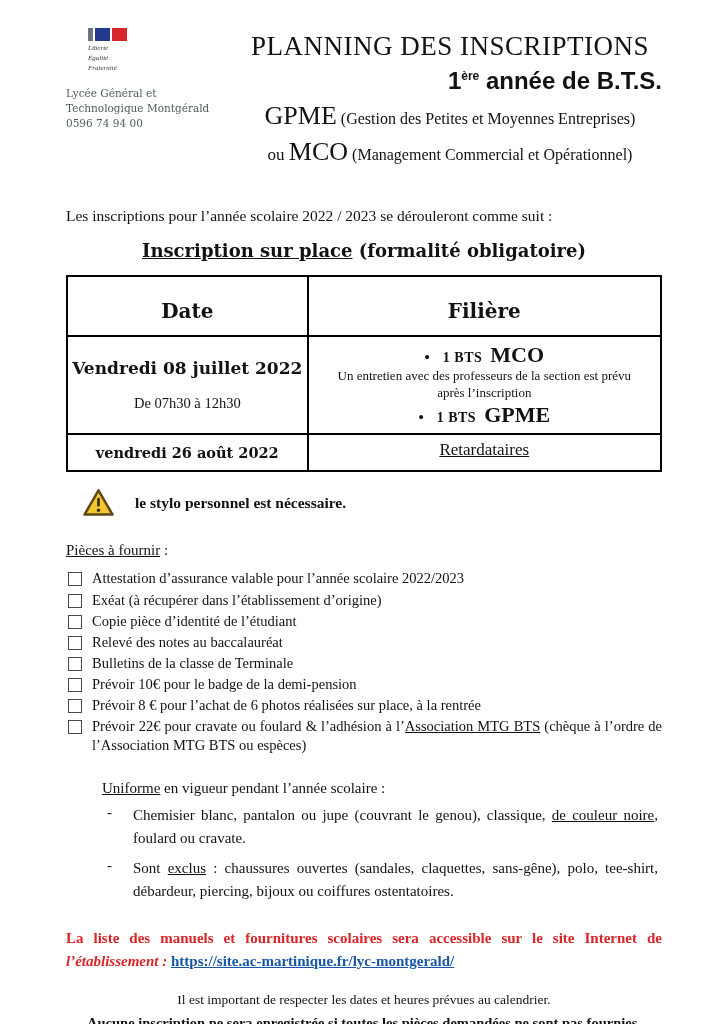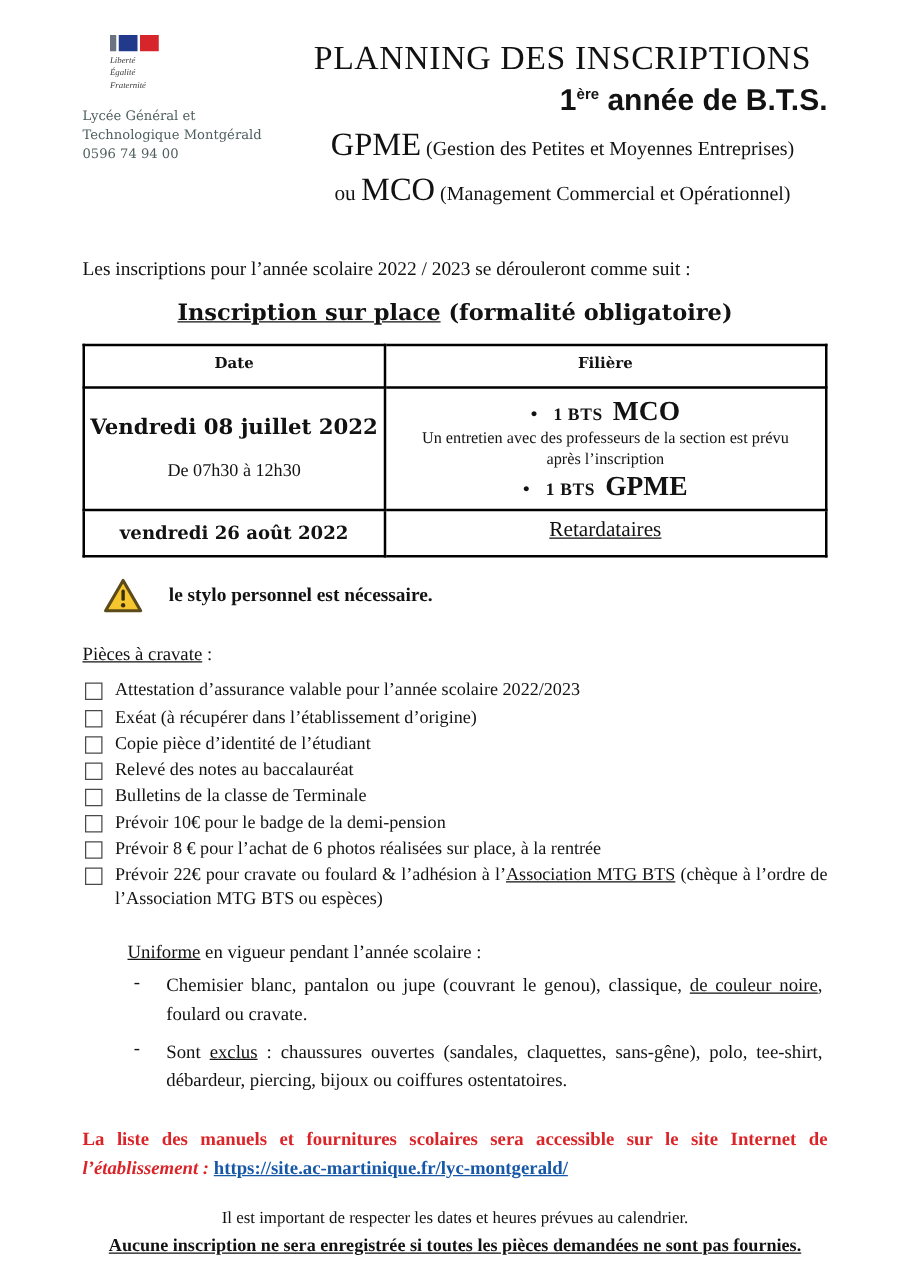--- a/index.html
+++ b/index.html
@@ -30,22 +30,22 @@
   .ou  { font-size:17px; }
   .det { font-size:16px; }
   
   .u { text-decoration:underline; }
   .intro { margin:40px 0 0; font-size:15.5px; }
   .sec { margin:15px 0 0; text-align:center; font-family:"DejaVu Serif", serif;
          font-size:18px; font-weight:bold; }
   
   .tbl { width:100%; border-collapse:collapse; margin-top:14px; }
   .tbl th, .tbl td { border:2px solid #000; }
-  .tbl th { font-family:"DejaVu Serif", serif; font-size:12px; font-weight:bold;
-            text-align:center; padding:6px 0 12px; }
+  .tbl th { font-family:"DejaVu Serif", serif; font-size:20px; font-weight:bold;
+            text-align:center; padding:22px 0 12px; }
   .c-date { width:40.5%; text-align:center; vertical-align:middle; padding:14px 0; }
   .d1 { font-family:"DejaVu Serif", serif; font-weight:bold; font-size:17px; }
   .d2 { font-size:14.5px; margin-top:17px; }
   .c-fil { text-align:center; vertical-align:middle; padding:5px 8px; }
   .bl  { font-weight:bold; }
   .blt { font-size:15px; margin-right:13px; }
   .bts { font-size:14px; letter-spacing:.5px; }
   .acr2 { font-size:22px; margin-left:8px; font-family:"Liberation Serif", serif; }
   .note { font-size:13px; line-height:1.3; margin:0 auto 1px; max-width:312px; }
   .c-date2 { text-align:center; font-family:"DejaVu Serif", serif; font-weight:bold;
@@ -140,21 +140,21 @@
 
   <div class="warn">
     <svg viewBox="0 0 34 30">
       <path d="M17 2.5 L31.5 27.5 H2.5 Z" fill="#f6c62f" stroke="#5c4a1a" stroke-width="2.6" stroke-linejoin="round"></path>
       <rect x="15.6" y="10" width="2.8" height="9.2" rx="1.3" fill="#3a2f10"></rect>
       <circle cx="17" cy="23" r="1.8" fill="#3a2f10"></circle>
     </svg>
     <span class="warn-t">le stylo personnel est nécessaire.</span>
   </div>
 
-  <p class="pieces-h"><span class="u">Pièces à cravate</span><span> :</span></p>
+  <p class="pieces-h"><span class="u">Pièces à fournir</span><span> :</span></p>
 
   <ul class="chk">
     <li>
         <span class="box"></span>
         <span class="it">Attestation d’assurance valable pour l’année scolaire 2022/2023</span>
       </li>
     <li>
         <span class="box"></span>
         <span class="it">Exéat (à récupérer dans l’établissement d’origine)</span>
       </li>

